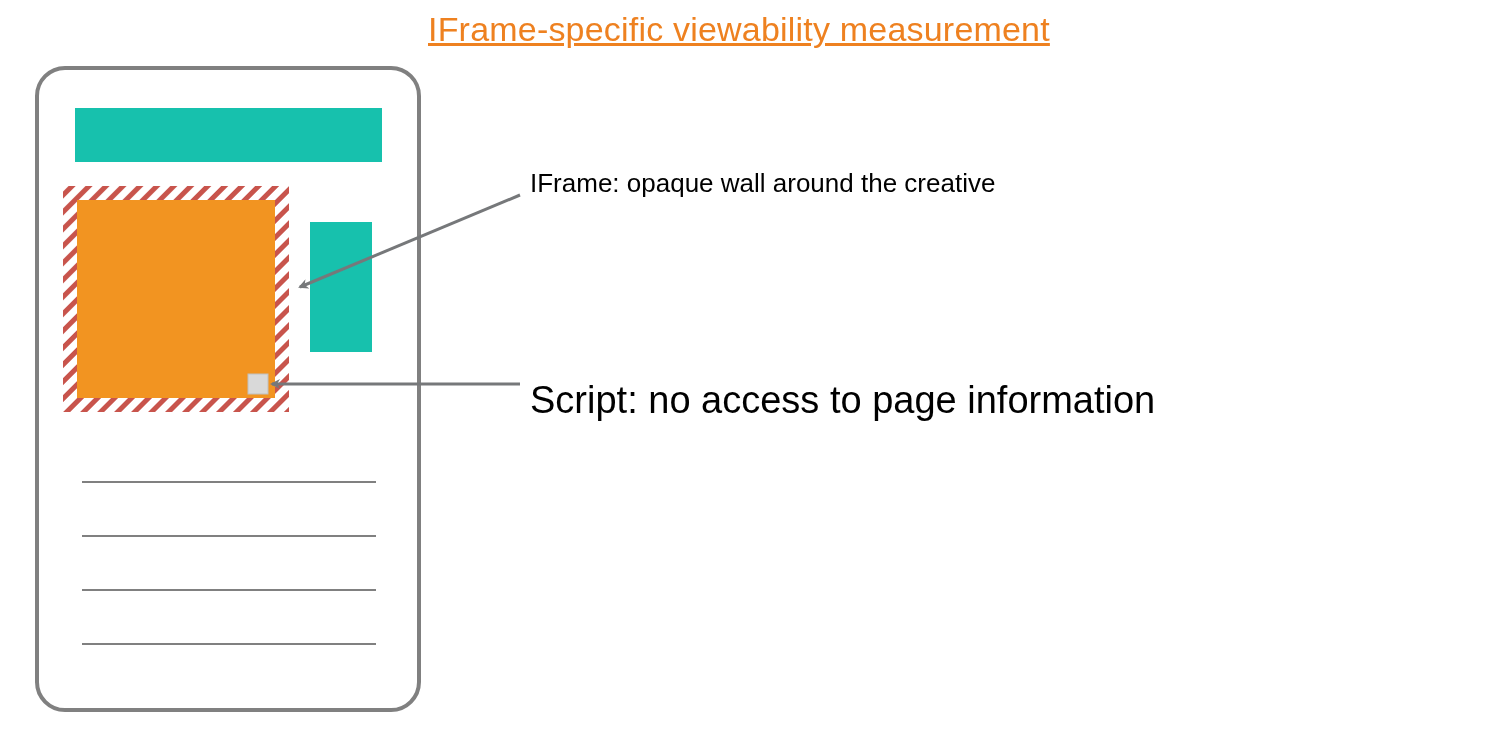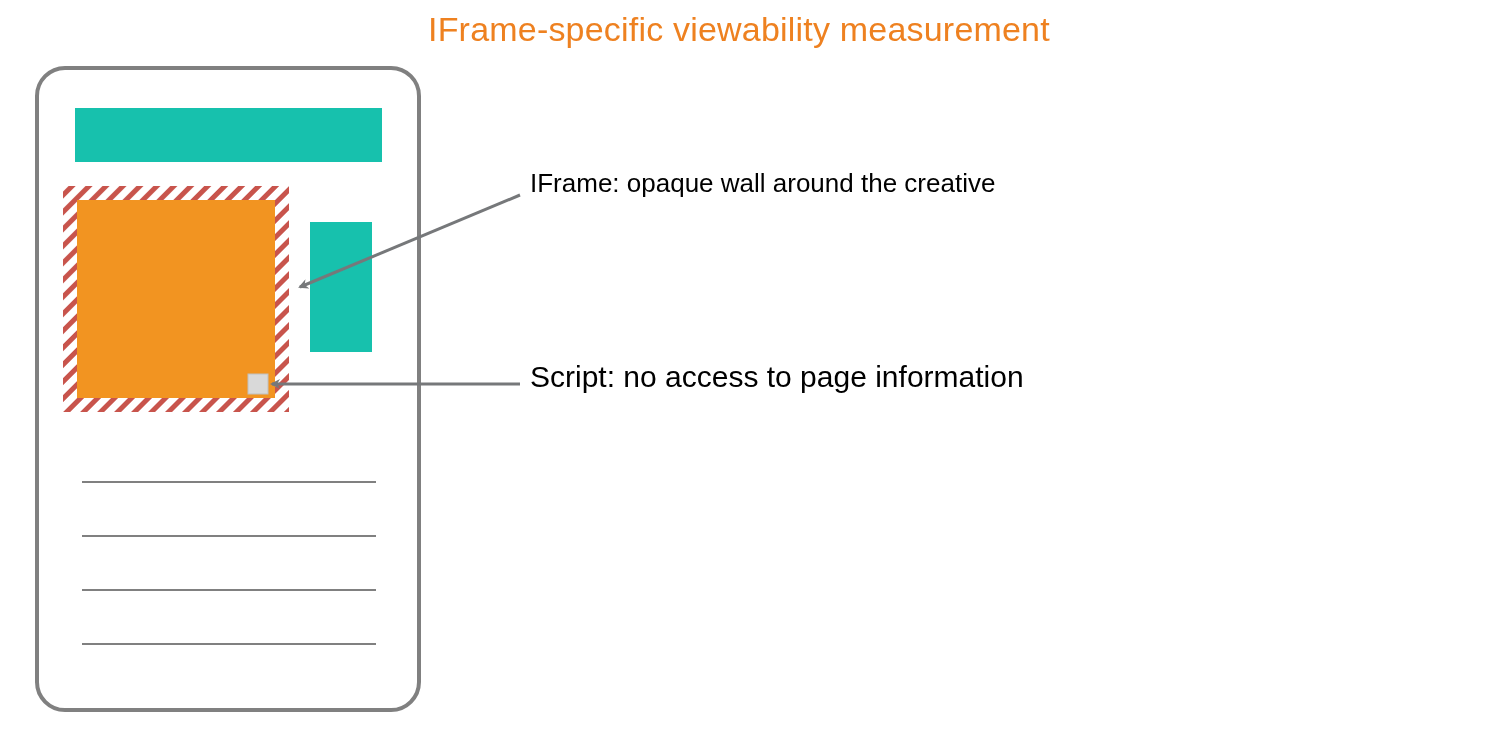--- a/index.html
+++ b/index.html
@@ -12,33 +12,34 @@
     font-weight: 400;
     color: #000;
   }
   .title {
     position: absolute;
     left: 428px;
     top: 10px;
     font-size: 34px;
     color: #ee8120;
     letter-spacing: 0.2px;
+    text-decoration: underline;
   }
   .label1 {
     position: absolute;
     left: 530px;
     top: 168px;
     font-size: 26px;
     color: #000;
   }
   .label2 {
     position: absolute;
     left: 530px;
-    top: 360px;
-    font-size: 30px;
+    top: 379px;
+    font-size: 38px;
     color: #000;
     text-align: center;
   }
   svg.scene {
     position: absolute;
     left: 0;
     top: 0;
   }
 </style>
 </head>

